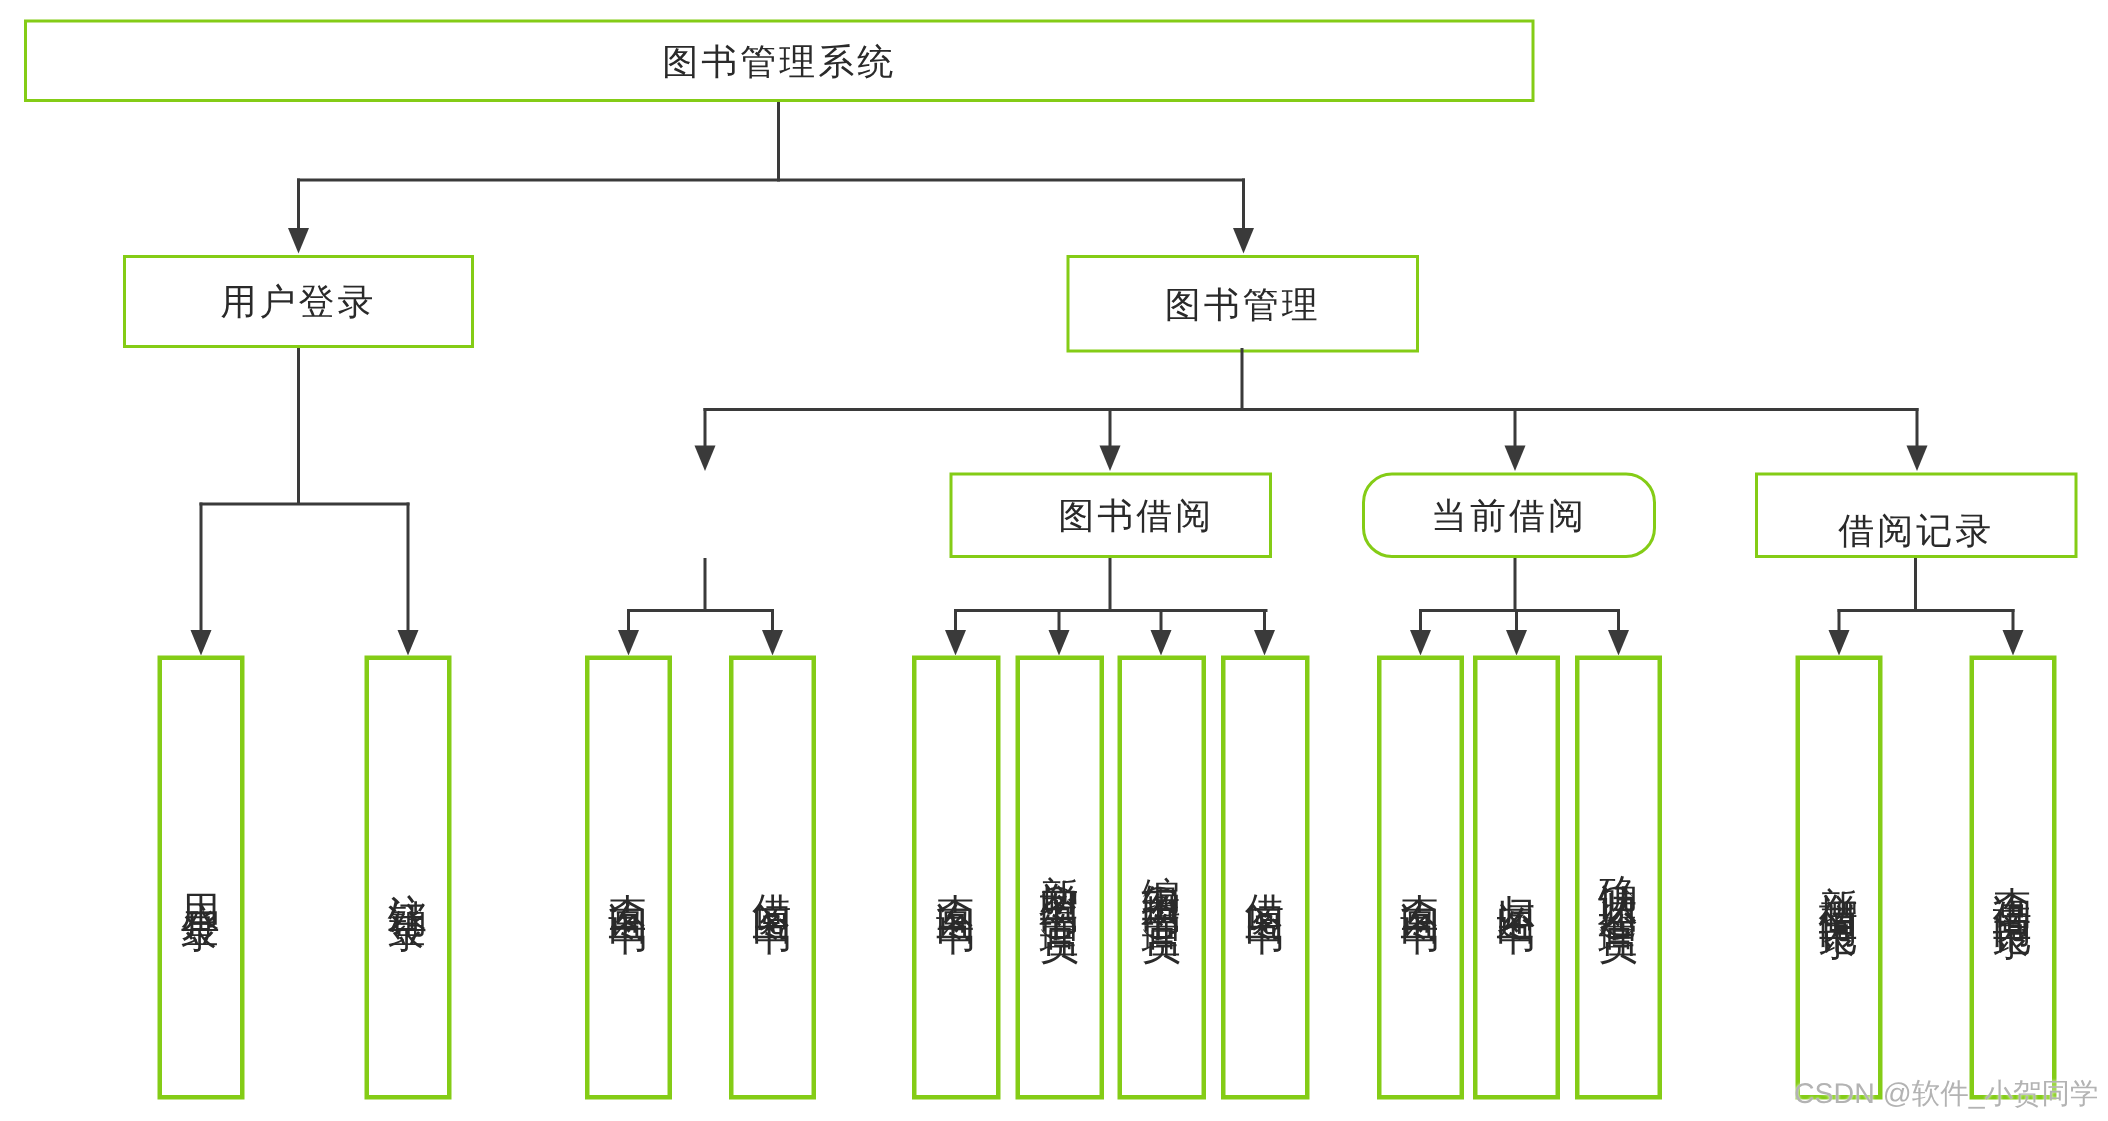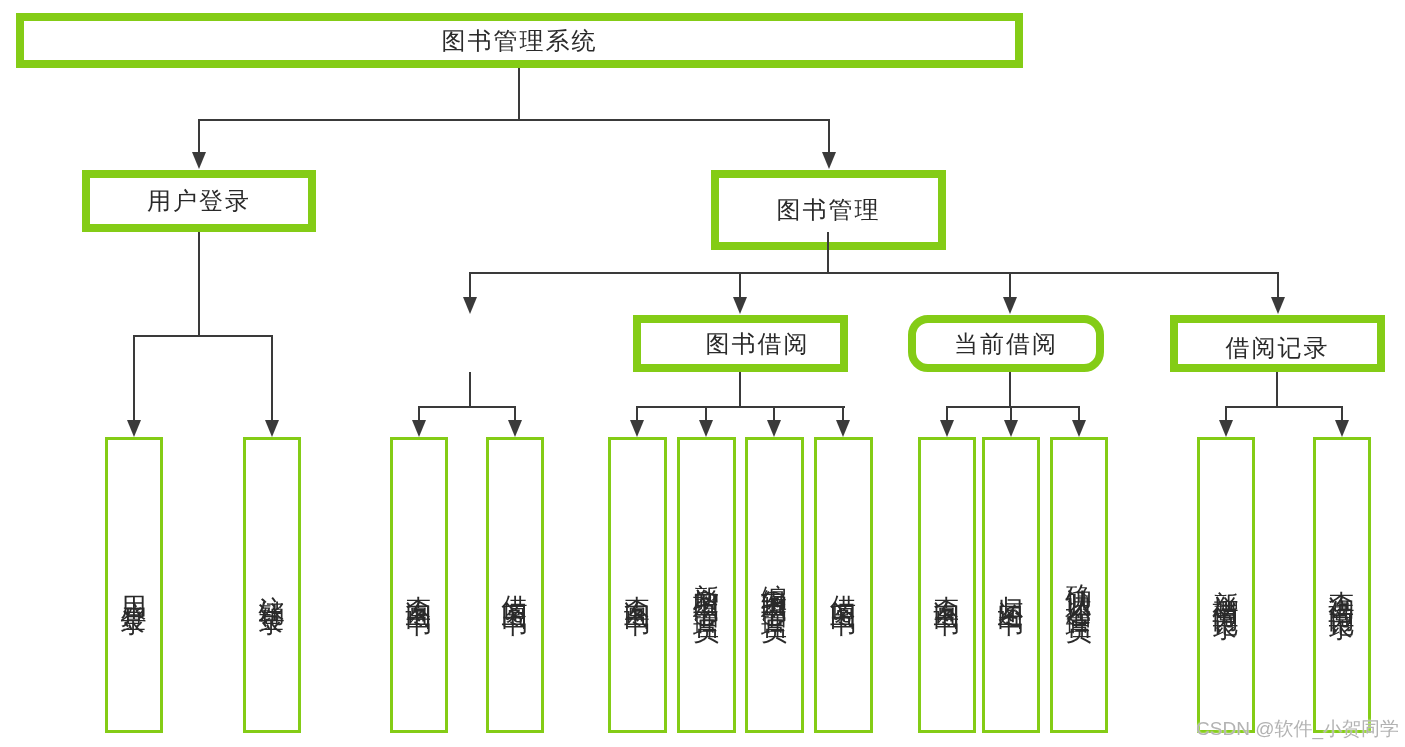--- a/index.html
+++ b/index.html
@@ -1,21 +1,21 @@
 <!DOCTYPE html>
 <html><head>
 <meta charset="utf-8">
 <style>
   html,body{margin:0;padding:0;background:#ffffff;}
   .canvas{
     position:relative;width:1405px;height:747px;background:#ffffff;
     overflow:hidden;font-family:"Liberation Sans",sans-serif;color:#2a2a2a;
   }
   .box{
-    position:absolute;background:#ffffff;border:8px solid #84cc16;
+    position:absolute;background:#ffffff;border:2px solid #84cc16;
     display:flex;align-items:center;justify-content:center;
     box-sizing:border-box;
   }
   .hbox{font-size:24px;letter-spacing:2px;}
   .vbox{border-width:3px;font-size:26px;}
   .vtext{
     writing-mode:vertical-rl;text-orientation:mixed;
     letter-spacing:5px;line-height:1;
   }
   .vline{position:absolute;width:2px;background:#3a3a3a;}
@@ -42,21 +42,21 @@
   <div class="vline" style="left:518px;top:68px;height:53px;"></div>
   <div class="hline" style="left:198px;top:119px;width:632px;"></div>
   <div class="vline" style="left:198px;top:119px;height:35px;"></div>
   <div class="arrow" style="left:192px;top:152px;"></div>
   <div class="vline" style="left:828px;top:119px;height:35px;"></div>
   <div class="arrow" style="left:822px;top:152px;"></div>
 
   <div class="box hbox" style="left:82px;top:170px;width:234px;height:62px;">
     <span>用户登录</span>
   </div>
-  <div class="box hbox" style="left:711px;top:170px;width:235px;height:80px;">
+  <div class="box hbox" style="left:711px;top:170px;width:235px;height:65px;">
     <span>图书管理</span>
   </div>
 
   <div class="vline" style="left:198px;top:232px;height:104px;"></div>
   <div class="hline" style="left:133px;top:335px;width:140px;"></div>
   <div class="vline" style="left:133px;top:335px;height:87px;"></div>
   <div class="arrow" style="left:127px;top:420px;"></div>
   <div class="vline" style="left:271px;top:335px;height:87px;"></div>
   <div class="arrow" style="left:265px;top:420px;"></div>
 

